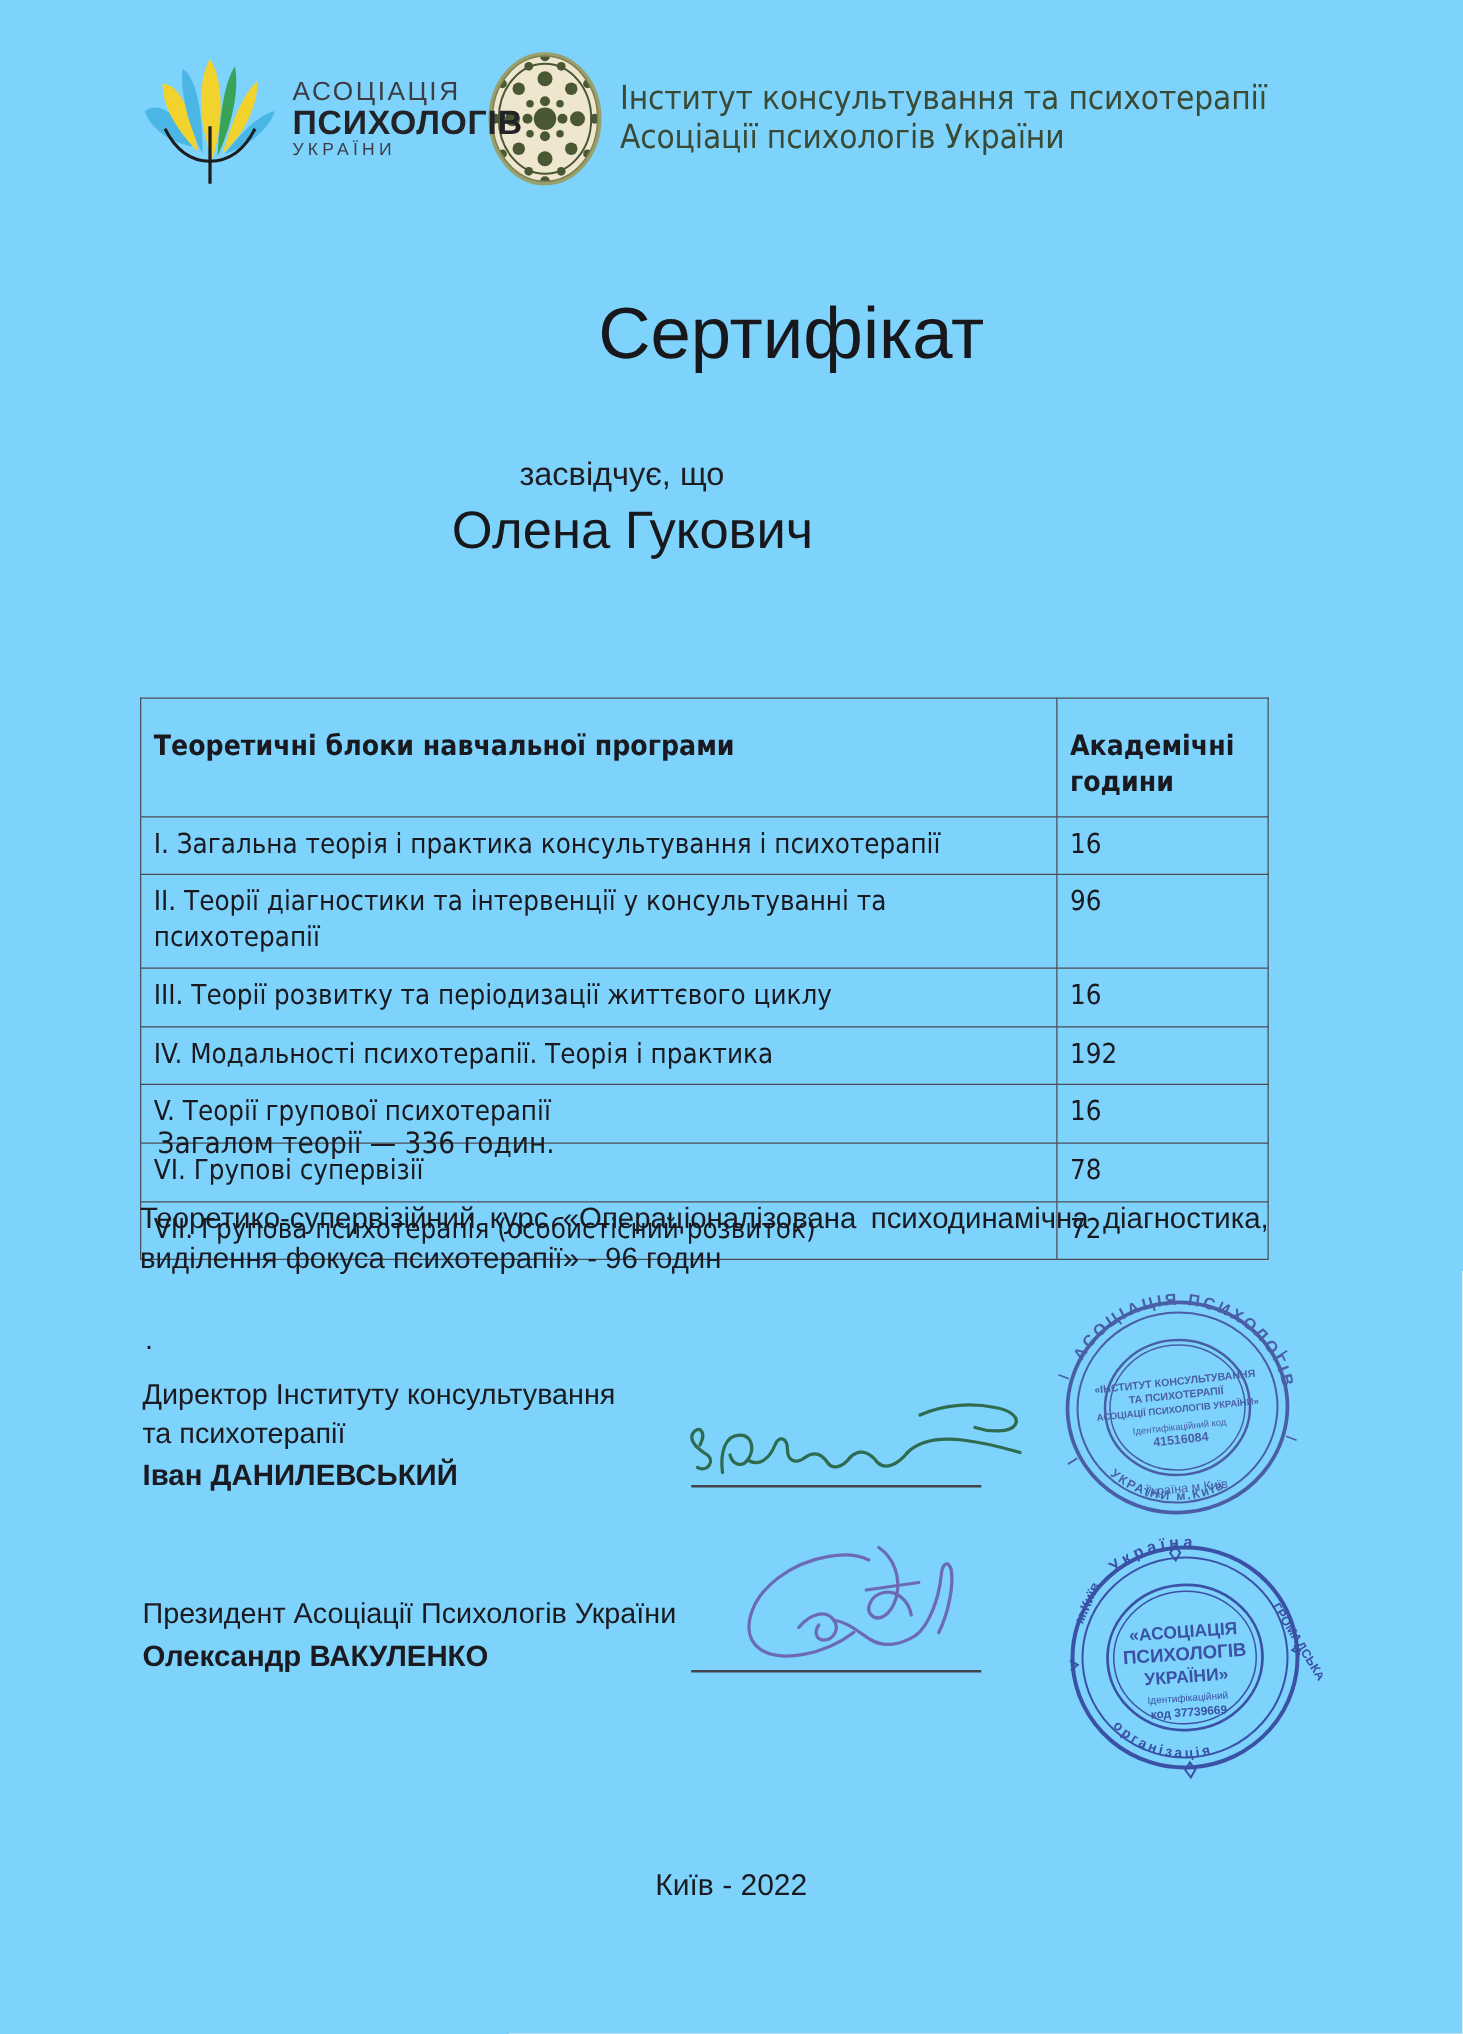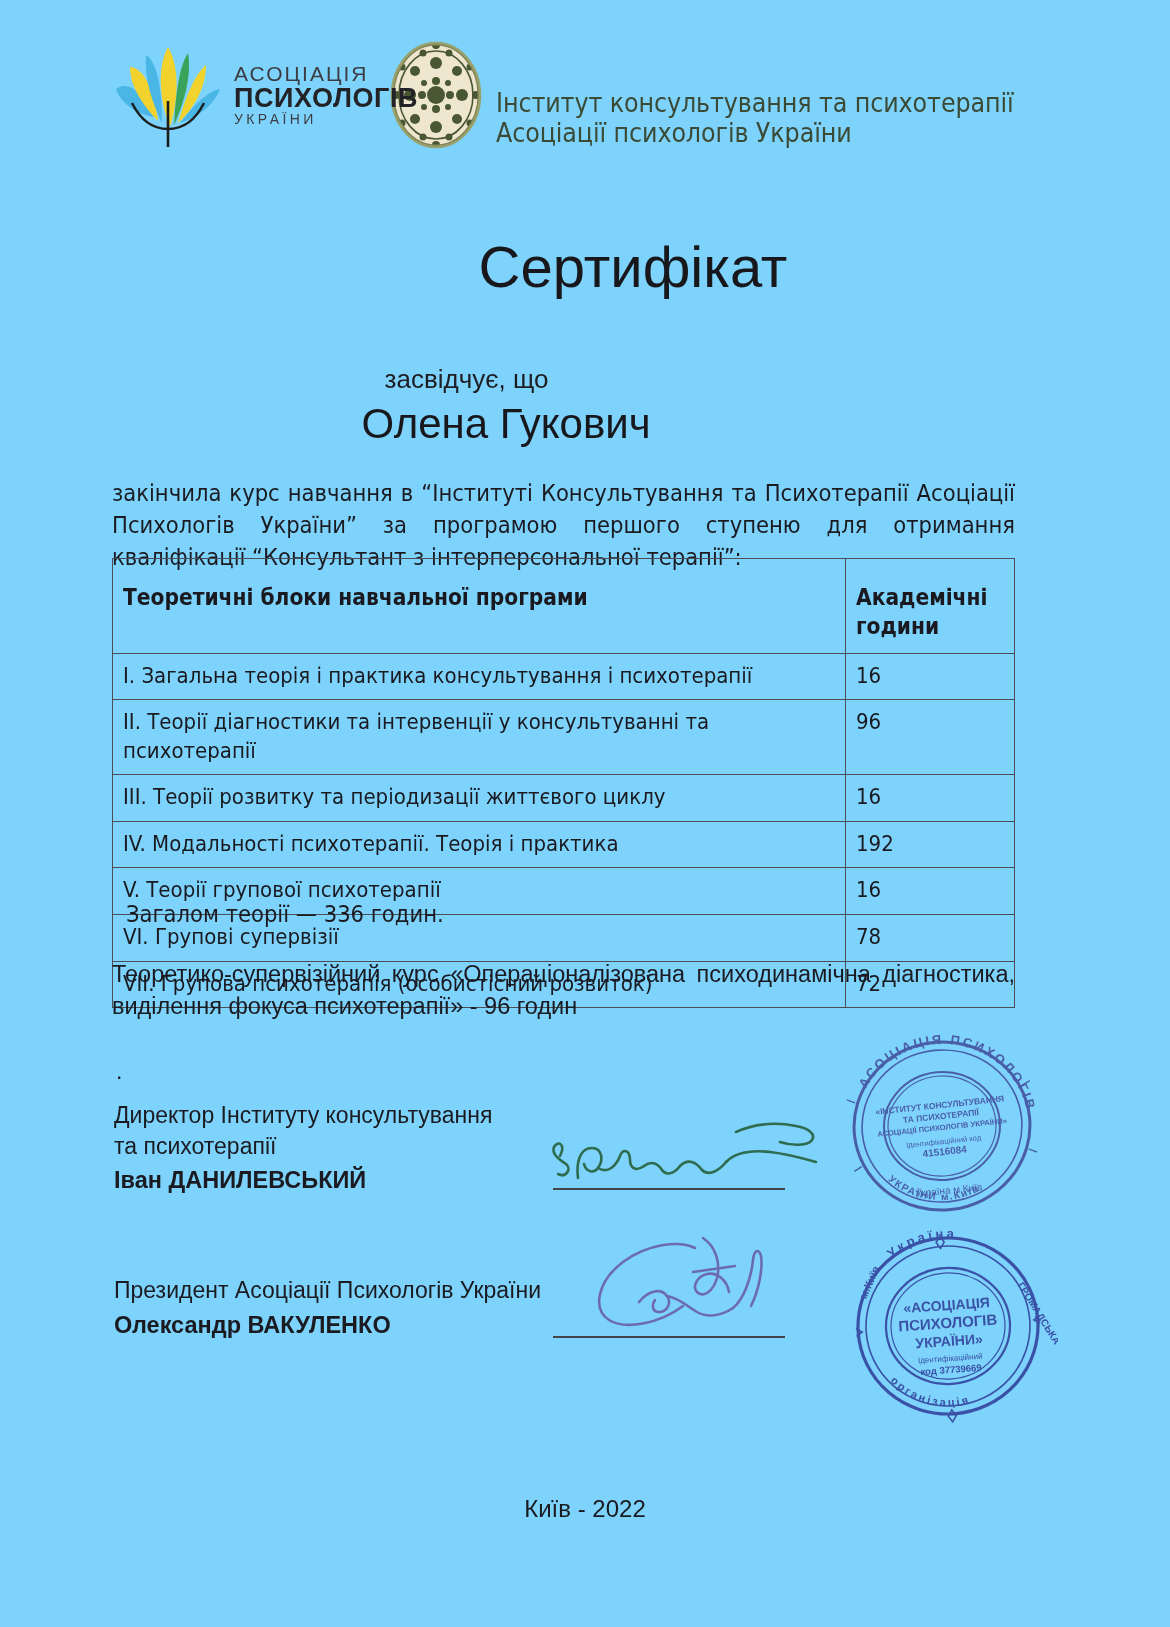--- a/index.html
+++ b/index.html
@@ -64,21 +64,21 @@
     font-weight: 700;
   }
   .logo-apu-text .l3 {
     font-size: 14px;
     letter-spacing: 3.4px;
     color: #3c3c42;
     font-weight: 400;
   }
   .logo-inst {
     display: flex;
-    align-items: flex-end;
+    align-items: center;
     margin-left: 20px;
     flex: none;
   }
   .logo-inst-mark {
     width: 92px;
     height: 108px;
     flex: none;
   }
   .logo-inst-text {
     margin-left: 14px;
@@ -106,20 +106,21 @@
     margin-left: 48px;
   }
   .attests {
     position: absolute;
     left: 0;
     top: 364px;
     width: 933px;
     text-align: center;
     font-size: 26px;
     color: #1d1d22;
+    padding-left: 31px;
   }
   .recipient {
     position: absolute;
     left: 0;
     top: 400px;
     width: 1012px;
     text-align: center;
     font-size: 42px;
     font-weight: 400;
     color: #17171c;
@@ -348,21 +349,20 @@
         <div class="li1">Інститут консультування та психотерапії</div>
         <div class="li2">Асоціації психологів України</div>
       </div>
     </div>
   </div>
 
   <div class="cert-title">Сертифікат</div>
   <div class="attests">засвідчує, що</div>
   <div class="recipient">Олена Гукович</div>
 
-  <div class="intro">закінчила курс навчання в “Інституті Консультування та Психотерапії Асоціації Психологів України” за програмою першого ступеню для отримання кваліфікації “Консультант з інтерперсональної терапії”:</div>
 
   <table class="tbl">
     <thead>
       <tr>
         <th>Теоретичні блоки навчальної програми</th>
         <th class="col-hours">Академічні години</th>
       </tr>
     </thead>
     <tbody>
       <tr>

